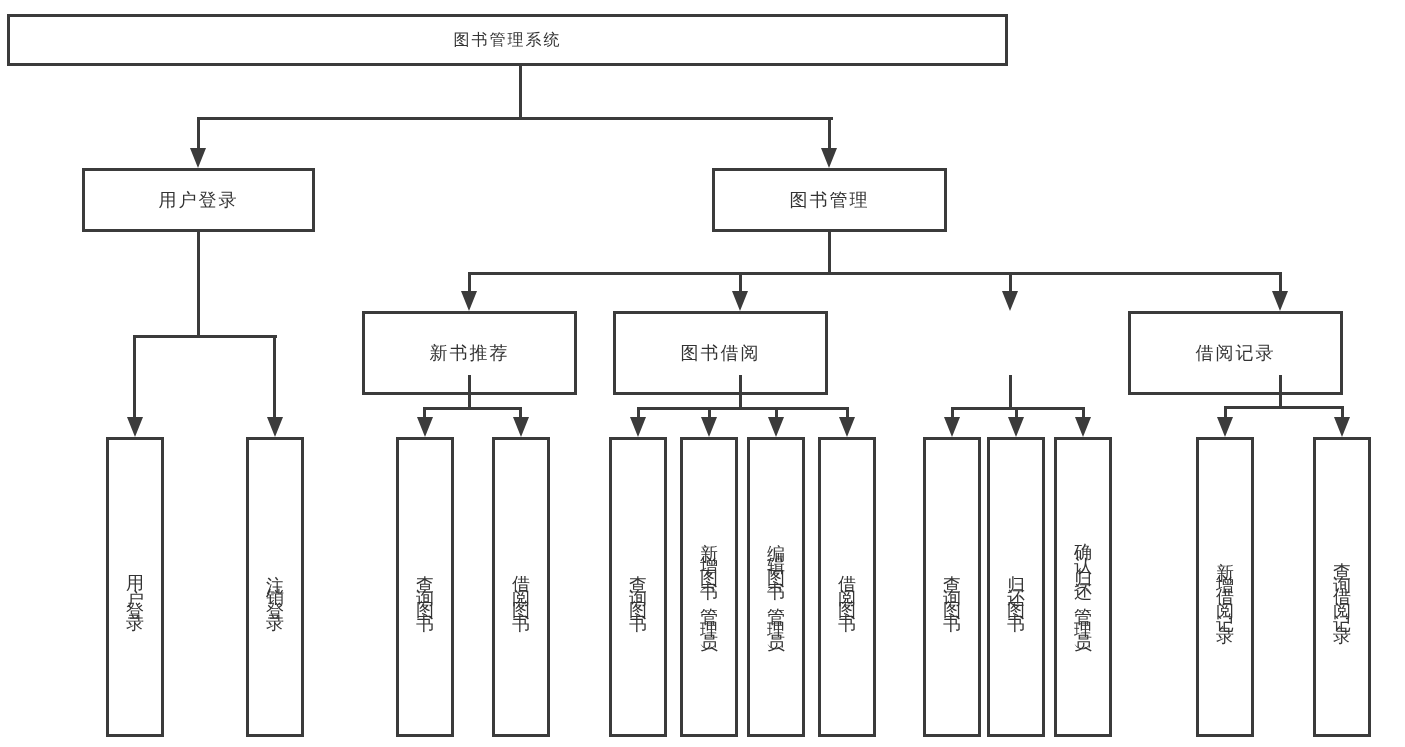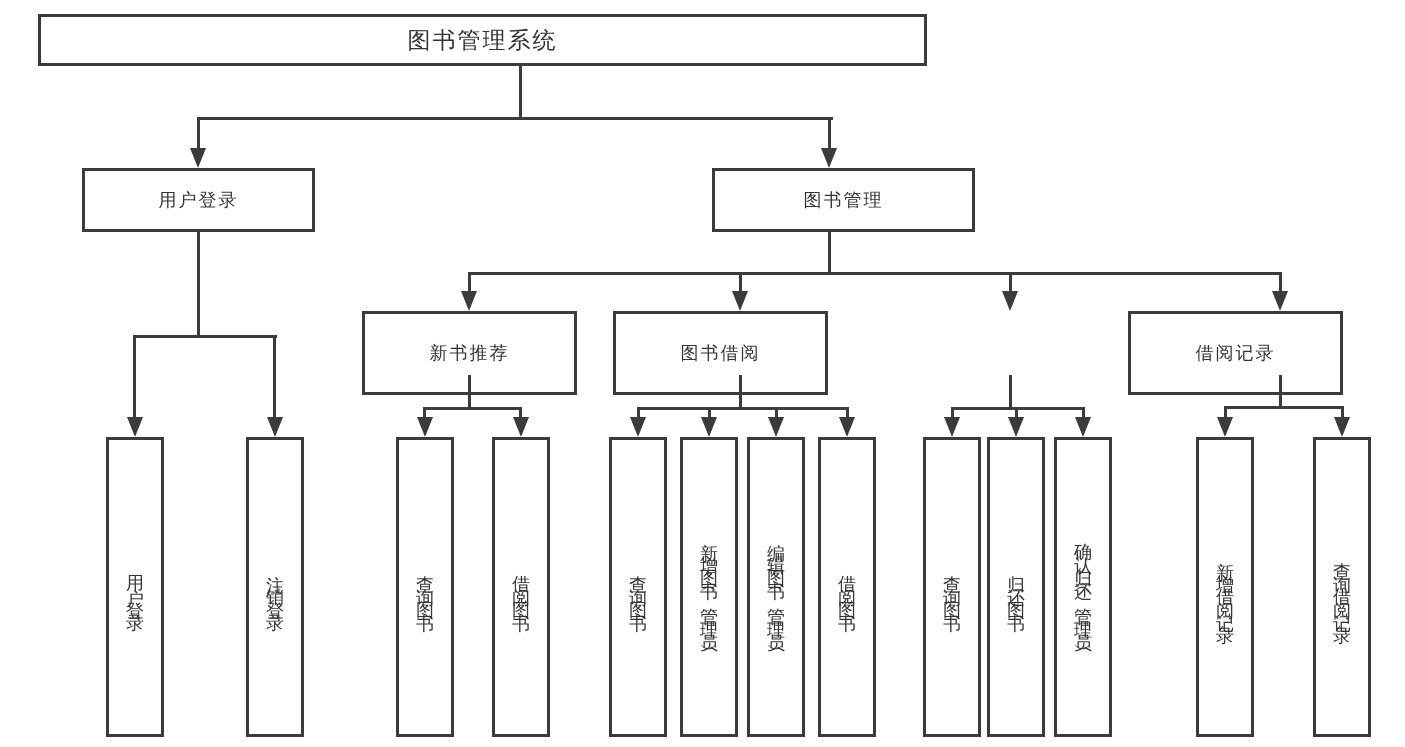--- a/index.html
+++ b/index.html
@@ -21,21 +21,21 @@
     box-sizing:border-box;
     border:3px solid var(--line);
     background:var(--bg);
     display:flex;
     align-items:center;
     justify-content:center;
     font-size:18px;
     letter-spacing:2px;
     white-space:nowrap;
   }
-  .root{left:38px;top:14px;width:889px;height:52px;font-size:23px;}
+  .root{left:7px;top:14px;width:1001px;height:52px;font-size:16px;}
   .l2{top:168px;height:64px;}
   .l3{top:311px;height:84px;width:215px;}
   .leaf{
     top:437px;height:300px;width:58px;
     writing-mode:vertical-rl;
     text-orientation:mixed;
     letter-spacing:13px;
     font-size:18px;
     white-space:normal;
     line-height:1;
@@ -59,21 +59,21 @@
   }
 </style>
 </head>
 <body>
 
 <div class="canvas">
 
   <div class="box root">图书管理系统</div>
 
   <div class="box l2" style="left:82px;width:233px;">用户登录</div>
-  <div class="box l2" style="left:712px;width:263px;">图书管理</div>
+  <div class="box l2" style="left:712px;width:235px;">图书管理</div>
 
   <div class="box l3" style="left:362px;">新书推荐</div>
   <div class="box l3" style="left:613px;">图书借阅</div>
   <div class="box l3" style="left:1128px;">借阅记录</div>
 
   <div class="box leaf" style="left:106px;">用户登录</div>
   <div class="box leaf" style="left:246px;">注销登录</div>
 
   <div class="box leaf" style="left:396px;">查询图书</div>
   <div class="box leaf" style="left:492px;">借阅图书</div>

